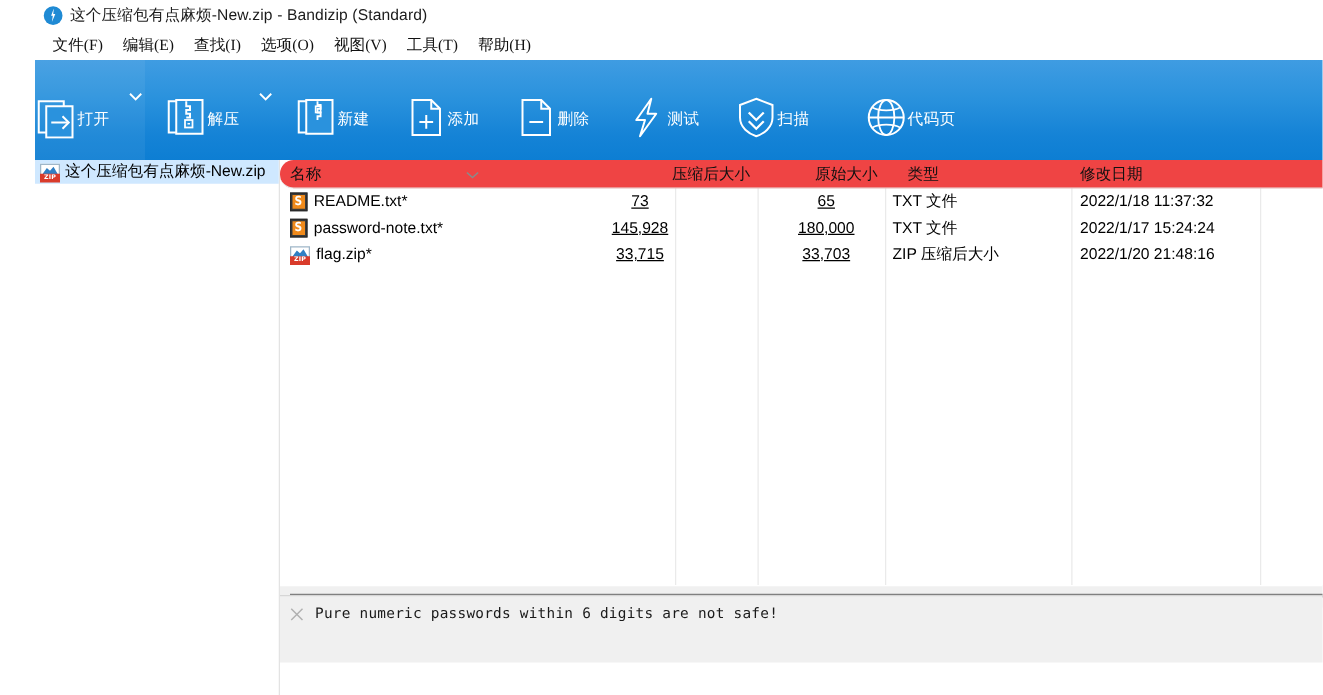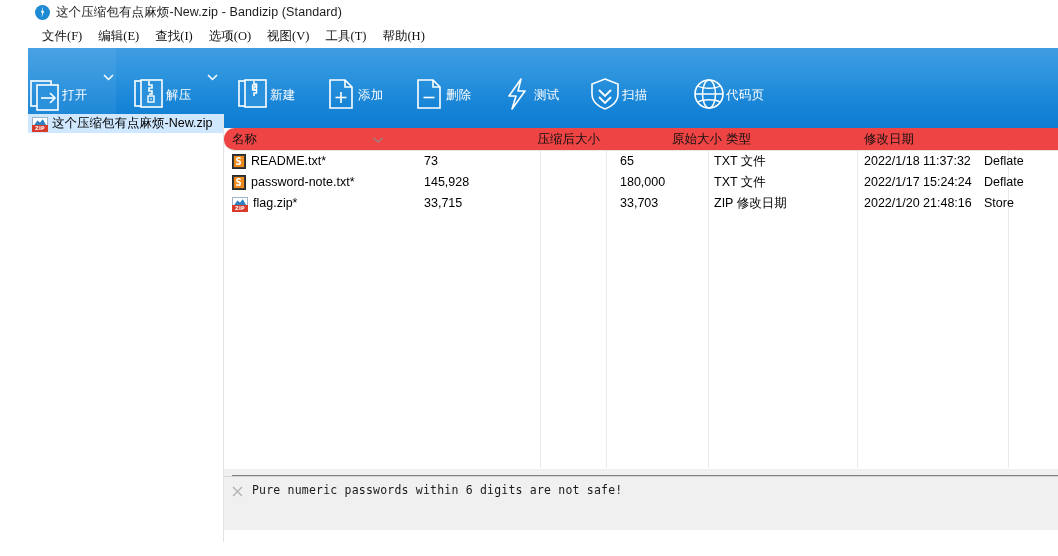--- a/index.html
+++ b/index.html
@@ -60,21 +60,21 @@
   }
   .tb-caret{
     position:relative;width:16px;height:80px;display:flex;align-items:center;
     justify-content:center;padding-bottom:22px;box-sizing:border-box;cursor:default;
   }
   .tb-caret svg{display:block;}
   .tb-gap{width:16px;height:80px;}
 
   
   .sidebar{
-    position:absolute;left:0;top:114px;width:196px;height:428px;
+    position:absolute;left:0;top:128px;width:196px;height:428px;
     background:#ffffff;box-sizing:border-box;
     border-right:1px solid #e3e3e3;
   }
   .tree-item{
     display:flex;align-items:center;height:19px;padding-left:4px;
     background:#cfe8ff;box-sizing:border-box;white-space:nowrap;
   }
   .tree-item .tlabel{font-size:12.5px;color:#000;margin-left:4px;}
 
   
@@ -125,21 +125,21 @@
   }
   .hdr .hcell.r{text-align:right;}
   .sort-caret{position:absolute;top:5px;left:148px;}
 
   .rows{position:relative;}
   .row{position:relative;height:21px;}
   .cell{
     position:absolute;top:0;height:21px;line-height:21px;font-size:12.5px;color:#000;
     white-space:nowrap;box-sizing:border-box;
   }
-  .cell.r{text-align:left;}
+  .cell.r{text-align:center;text-decoration:underline;}
   .namecell{display:flex;align-items:center;}
   .namecell .nm{margin-left:5px;}
 
   .colsep{
     position:absolute;top:0;width:1px;background:#eaeaea;
   }
 
   
   .splitbar{
     position:absolute;left:196px;top:468px;width:862px;height:18px;
@@ -331,21 +331,21 @@
     <div class="colsep" style="left:784px;top:22px;height:318px;"></div>
 
     <div class="hdr">
       <div class="hcell" style="left:8px;">名称</div>
       <div class="sort-caret">
         <svg width="12" height="8" viewBox="0 0 12 8">
             <polyline points="1.5,2 6,6 10.5,2" fill="none" stroke="#8a8a8a" stroke-width="1.3"></polyline>
           </svg>
       </div>
       <div class="hcell r" style="left:200px;width:176px;">压缩后大小</div>
-      <div class="hcell r" style="left:416px;width:82px;">原始大小</div>
+      <div class="hcell r" style="left:396px;width:82px;">原始大小</div>
       <div class="hcell" style="left:502px;">类型</div>
       <div class="hcell" style="left:640px;">修改日期</div>
       <div class="hcell r" style="left:760px;width:272px;">压缩方法</div>
     </div>
 
     <div class="rows">
 
       <div class="row">
         <div class="cell namecell" style="left:8px;width:300px;">
           <div class="sicon">
@@ -384,21 +384,21 @@
             <div class="body"></div>
               <div class="mount"></div>
             <div class="band">
                 <span>ZIP</span>
               </div>
           </div>
           <span class="nm">flag.zip*</span>
         </div>
         <div class="cell r" style="left:200px;width:176px;">33,715</div>
         <div class="cell r" style="left:396px;width:82px;">33,703</div>
-        <div class="cell" style="left:490px;">ZIP 修改日期</div>
+        <div class="cell" style="left:490px;">ZIP 压缩后大小</div>
         <div class="cell" style="left:640px;">2022/1/20 21:48:16</div>
         <div class="cell r" style="left:760px;width:272px;">Store</div>
       </div>
 
     </div>
   </div>
 
   <div class="splitbar">
     <div class="grip"></div>
   </div>

